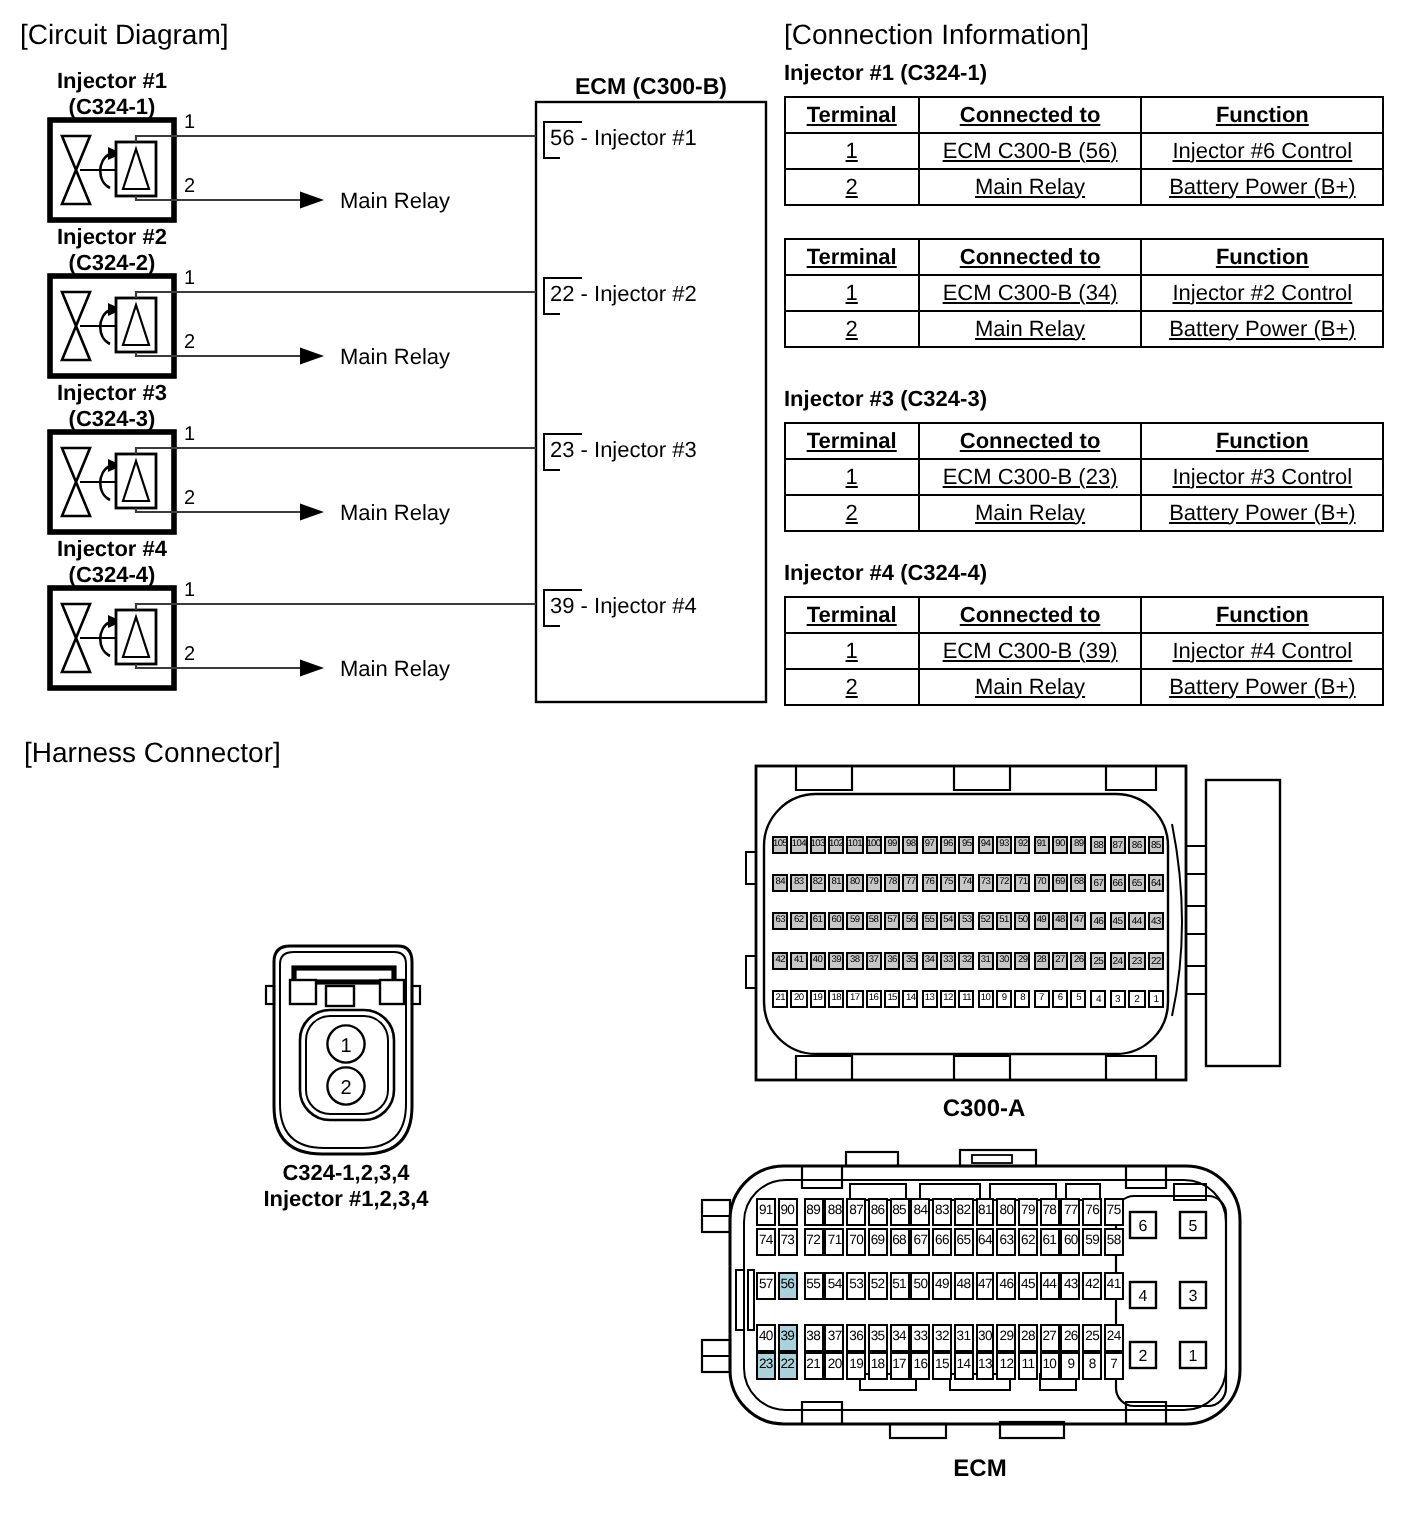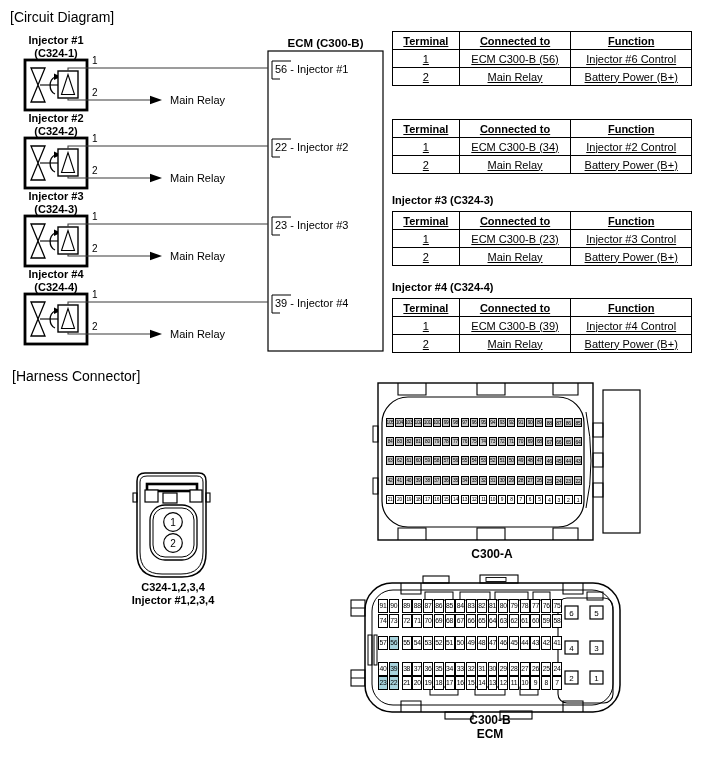--- a/index.html
+++ b/index.html
@@ -28,20 +28,21 @@
       font-family:"Liberation Sans",sans-serif;}
   .conn-label{position:absolute;font-size:12px;font-weight:bold;text-align:center;width:200px;}
   .c324-caption{position:absolute;font-size:11px;font-weight:bold;text-align:center;width:160px;}
 </style>
 </head>
 <body>
 
 <div class="screen">
 
   <div class="sec-title" style="left:10px;top:9px;">[Circuit Diagram]</div>
+  <div class="sec-title" style="left:392px;top:9px;">[Connection Information]</div>
   <div class="sec-title" style="left:12px;top:368px;">[Harness Connector]</div>
 
   <svg style="left:0;top:0;" width="390" height="372" viewBox="0 0 390 372">
     <defs>
       <g id="inj-sym">
         <rect x="25" y="60" width="62" height="50" fill="none" stroke="#000" stroke-width="2.8"></rect>
         <path d="M40 85 H58" fill="none" stroke="#000" stroke-width="1.1"></path>
         <path d="M31 68 L45 68 L31 102 L45 102 Z" fill="#fff" stroke="#000" stroke-width="1.3"></path>
         <path d="M55 94 C48.5 91 48.5 80 55 77" fill="none" stroke="#000" stroke-width="1.3"></path>
         <path d="M54 73.5 L61 76.8 L54 80 Z" fill="#000"></path>
@@ -95,20 +96,21 @@
       <text x="56" y="57" class="tb" text-anchor="middle">(C324-4)</text>
       <text x="92" y="64" class="tp">1</text>
       <text x="92" y="96" class="tp">2</text>
       <text x="170" y="104" class="tn">Main Relay</text>
       <path d="M291 61 H272 V79 H280" fill="none" stroke="#000" stroke-width="1"></path>
       <text x="275" y="72.5" class="tn">39 - Injector #4</text>
     </g>
   </svg>
 
   <div class="ci-block" style="top:31px;">
+    <div class="ci-heading">Injector #1 (C324-1)</div>
     <table class="ci-table">
       <tbody>
           <tr>
         <th style="width:62px">Terminal</th>
         <th style="width:107px">Connected to</th>
         <th style="width:116px">Function</th>
       </tr>
       <tr>
         <td>1</td>
         <td>ECM C300-B (56)</td>
@@ -262,21 +264,20 @@
     <rect x="245" y="66" width="13" height="13" fill="none" stroke="#000" stroke-width="1.2"></rect>
     <rect x="220" y="96" width="13" height="13" fill="none" stroke="#000" stroke-width="1.2"></rect>
     <rect x="245" y="96" width="13" height="13" fill="none" stroke="#000" stroke-width="1.2"></rect>
     <text x="226.5" y="40.5" class="tbig" text-anchor="middle">6</text>
     <text x="251.5" y="40.5" class="tbig" text-anchor="middle">5</text>
     <text x="226.5" y="75.5" class="tbig" text-anchor="middle">4</text>
     <text x="251.5" y="75.5" class="tbig" text-anchor="middle">3</text>
     <text x="226.5" y="105.5" class="tbig" text-anchor="middle">2</text>
     <text x="251.5" y="105.5" class="tbig" text-anchor="middle">1</text>
   </svg>
-  <div class="conn-label" style="left:390px;top:713px;">C300-B</div>
   <div class="conn-label" style="left:390px;top:727px;">ECM</div>
 
   <div id="pin-layer">
       <div class="pin-row" style="left: 386px; top: 418px;">
         <div class="pin-cell" style="width: 8.2px; height: 9px; font-size: 4.8px; margin-right: 1.15px; background: rgb(199, 199, 199);">105</div>
         <div class="pin-cell" style="width: 8.2px; height: 9px; font-size: 4.8px; margin-right: 1.15px; background: rgb(199, 199, 199);">104</div>
         <div class="pin-cell" style="width: 8.2px; height: 9px; font-size: 4.8px; margin-right: 1.15px; background: rgb(199, 199, 199);">103</div>
         <div class="pin-cell" style="width: 8.2px; height: 9px; font-size: 4.8px; margin-right: 1.15px; background: rgb(199, 199, 199);">102</div>
         <div class="pin-cell" style="width: 8.2px; height: 9px; font-size: 4.8px; margin-right: 1.15px; background: rgb(199, 199, 199);">101</div>
         <div class="pin-cell" style="width: 8.2px; height: 9px; font-size: 4.8px; margin-right: 1.15px; background: rgb(199, 199, 199);">100</div>

